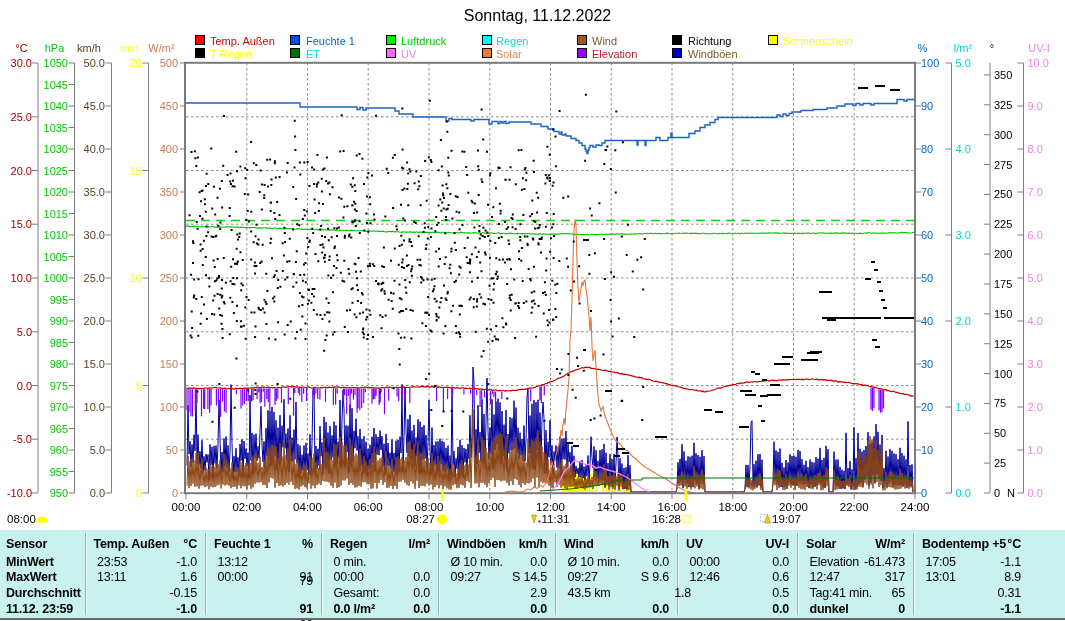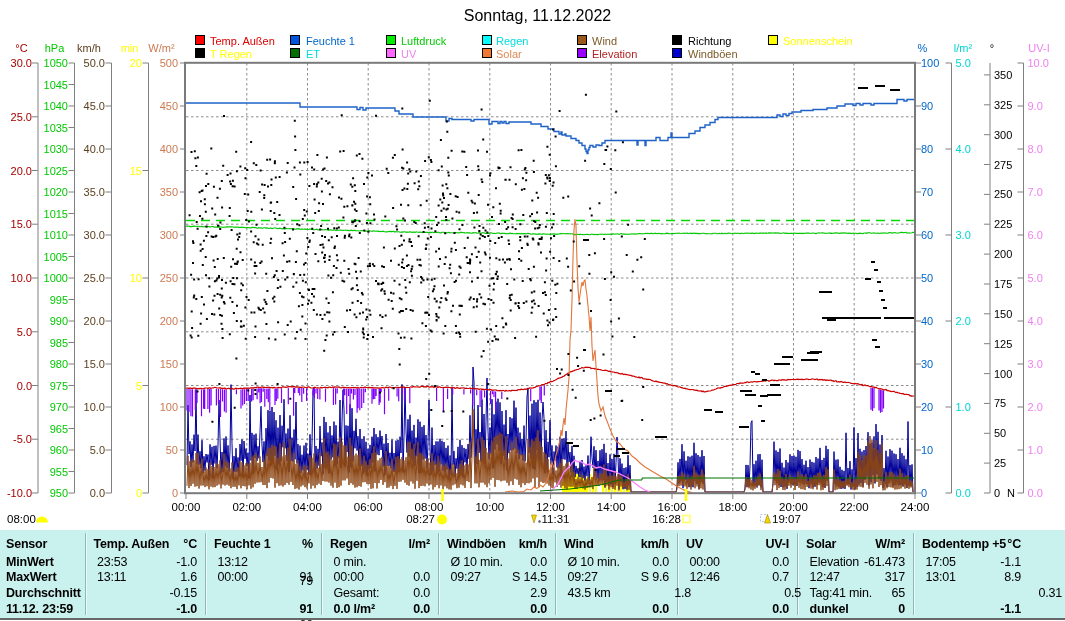--- a/index.html
+++ b/index.html
@@ -254,33 +254,33 @@
 <div class="tc" style="left:567.5px;top:39.5px;">09:27</div>
 <div class="tc" style="left:555.0px;top:39.5px;width:114.0px;text-align:right;">S 9.6</div>
 <div class="tc" style="left:567.5px;top:56.0px;">43.5 km</div>
 <div class="tc" style="left:555.0px;top:56.0px;width:114.0px;text-align:right;padding-left:22px;">1.8</div>
 <div class="tc b" style="left:555.0px;top:71.5px;width:114.0px;text-align:right;">0.0</div>
 <div class="tc b" style="left:686.0px;top:7.0px;">UV</div>
 <div class="tc b" style="left:677.0px;top:7.0px;width:112.0px;text-align:right;">UV-I</div>
 <div class="tc" style="left:689.5px;top:24.5px;">00:00</div>
 <div class="tc" style="left:677.0px;top:24.5px;width:112.0px;text-align:right;">0.0</div>
 <div class="tc" style="left:689.5px;top:39.5px;">12:46</div>
-<div class="tc" style="left:677.0px;top:39.5px;width:112.0px;text-align:right;">0.7</div>
-<div class="tc" style="left:677.0px;top:56.0px;width:112.0px;text-align:right;margin-left:12px;">0.5</div>
+<div class="tc" style="left:677.0px;top:39.5px;width:112.0px;text-align:right;">0.6</div>
+<div class="tc" style="left:677.0px;top:56.0px;width:112.0px;text-align:right;">0.5</div>
 <div class="tc b" style="left:677.0px;top:71.5px;width:112.0px;text-align:right;">0.0</div>
 <div class="tc b" style="left:806.0px;top:7.0px;">Solar</div>
 <div class="tc b" style="left:797.0px;top:7.0px;width:108.0px;text-align:right;">W/m²</div>
 <div class="tc" style="left:809.5px;top:24.5px;">Elevation</div>
 <div class="tc" style="left:797.0px;top:24.5px;width:108.0px;text-align:right;">-61.473</div>
 <div class="tc" style="left:809.5px;top:39.5px;">12:47</div>
 <div class="tc" style="left:797.0px;top:39.5px;width:108.0px;text-align:right;">317</div>
 <div class="tc" style="left:809.5px;top:56.0px;">Tag:41 min.</div>
 <div class="tc" style="left:797.0px;top:56.0px;width:108.0px;text-align:right;">65</div>
 <div class="tc b" style="left:809.5px;top:71.5px;">dunkel</div>
 <div class="tc b" style="left:797.0px;top:71.5px;width:108.0px;text-align:right;">0</div>
 <div class="tc b" style="left:922.0px;top:7.0px;">Bodentemp +5</div>
 <div class="tc b" style="left:913.0px;top:7.0px;width:108.0px;text-align:right;">°C</div>
 <div class="tc" style="left:925.5px;top:24.5px;">17:05</div>
 <div class="tc" style="left:913.0px;top:24.5px;width:108.0px;text-align:right;">-1.1</div>
 <div class="tc" style="left:925.5px;top:39.5px;">13:01</div>
 <div class="tc" style="left:913.0px;top:39.5px;width:108.0px;text-align:right;">8.9</div>
-<div class="tc" style="left:913.0px;top:56.0px;width:108.0px;text-align:right;padding-left:41px;">0.31</div>
+<div class="tc" style="left:913.0px;top:56.0px;width:108.0px;text-align:right;">0.31</div>
 <div class="tc b" style="left:913.0px;top:71.5px;width:108.0px;text-align:right;">-1.1</div>
 </div>
 </body></html>

